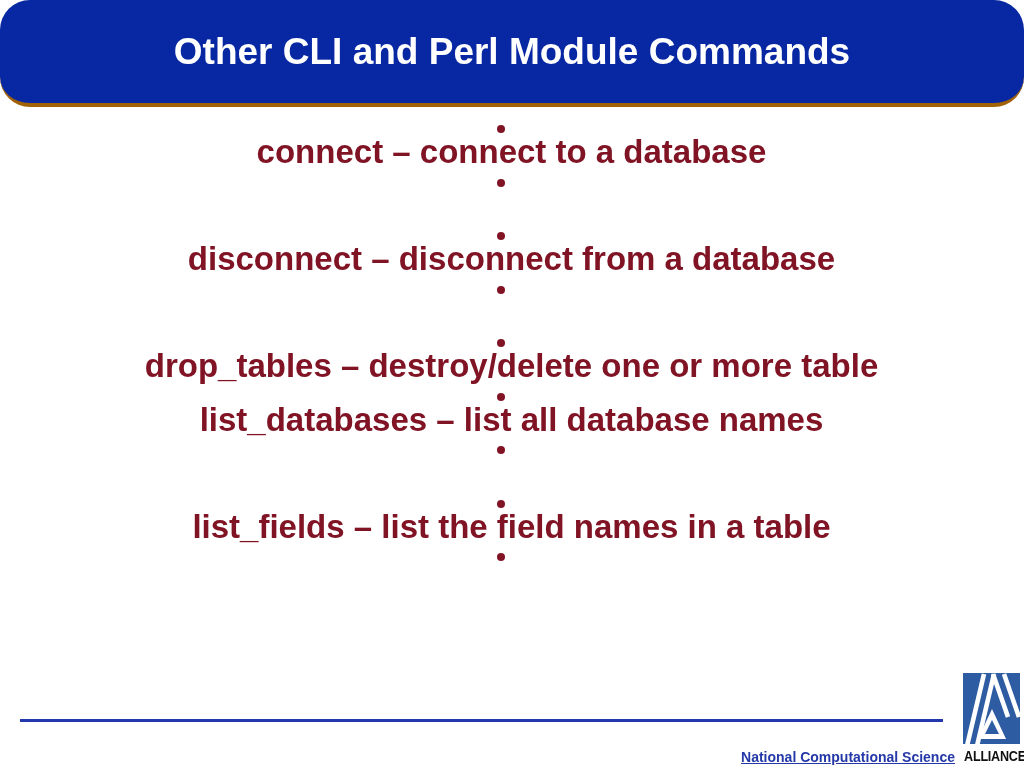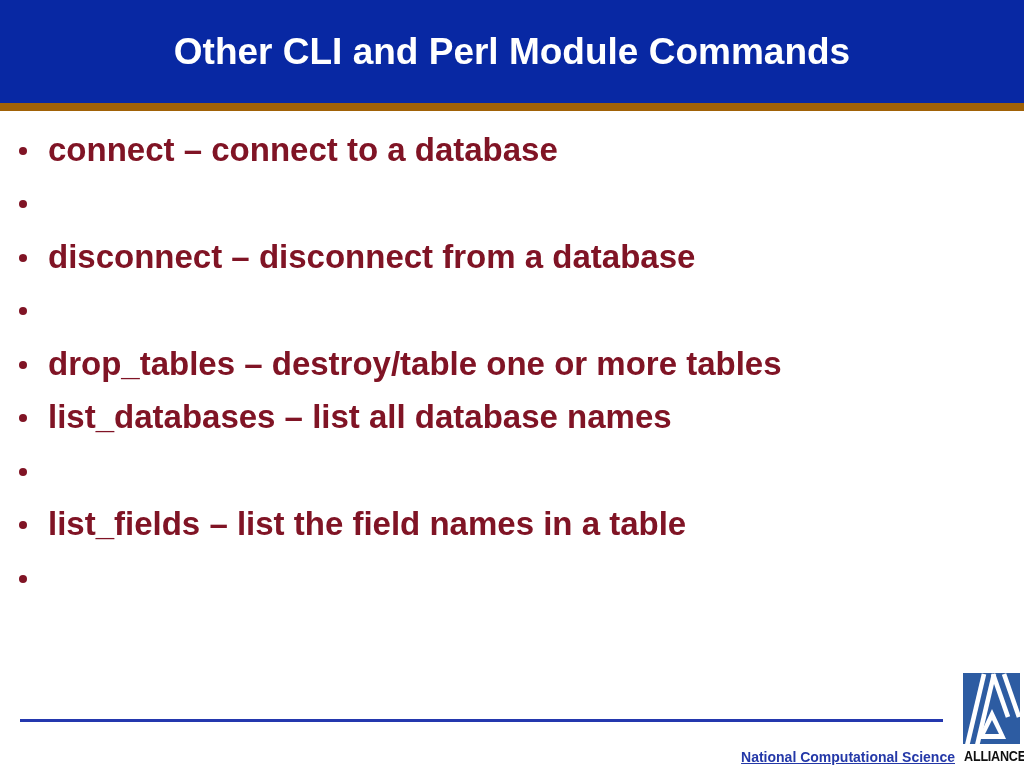--- a/index.html
+++ b/index.html
@@ -7,38 +7,39 @@
     position:relative;
     width:1024px;height:768px;
     background:#ffffff;
     overflow:hidden;
     font-family:"Liberation Sans","DejaVu Sans",sans-serif;
   }
   
   .header{
     position:absolute;left:0;top:0;width:1024px;height:103px;
     background:#0828a3;
-    border-bottom:8px solid #a16207;
-    display:flex;align-items:center;justify-content:center;
+    border-bottom:4px solid #a16207;
+    display:flex;align-items:center;justify-content:center;border-radius:30px;
   }
   .header .title{
     color:#ffffff;
     font-size:37px;
     font-weight:bold;
     letter-spacing:0px;
     white-space:nowrap;
   }
   
   .bullets{
     position:absolute;left:19px;top:123px;right:20px;
     list-style:none;margin:0;padding:0;
   }
   .bullets li{
     display:flex;align-items:center;
     height:53.5px;
+    flex-direction:column;
   }
   .dot{
     flex:0 0 auto;
     width:8px;height:8px;border-radius:50%;
     background:#801425;
     margin-right:21px;
     margin-top:2px;
   }
   .btext{
     color:#801425;
@@ -90,21 +91,21 @@
     </li>
     <li>
       <span class="dot"></span>
       <span class="btext">disconnect – disconnect from a database</span>
     </li>
     <li>
       <span class="dot"></span>
     </li>
     <li>
       <span class="dot"></span>
-      <span class="btext">drop_tables – destroy/table one or more tables</span>
+      <span class="btext">drop_tables – destroy/delete one or more table</span>
     </li>
     <li>
       <span class="dot"></span>
       <span class="btext">list_databases – list all database names</span>
     </li>
     <li>
       <span class="dot"></span>
     </li>
     <li>
       <span class="dot"></span>

